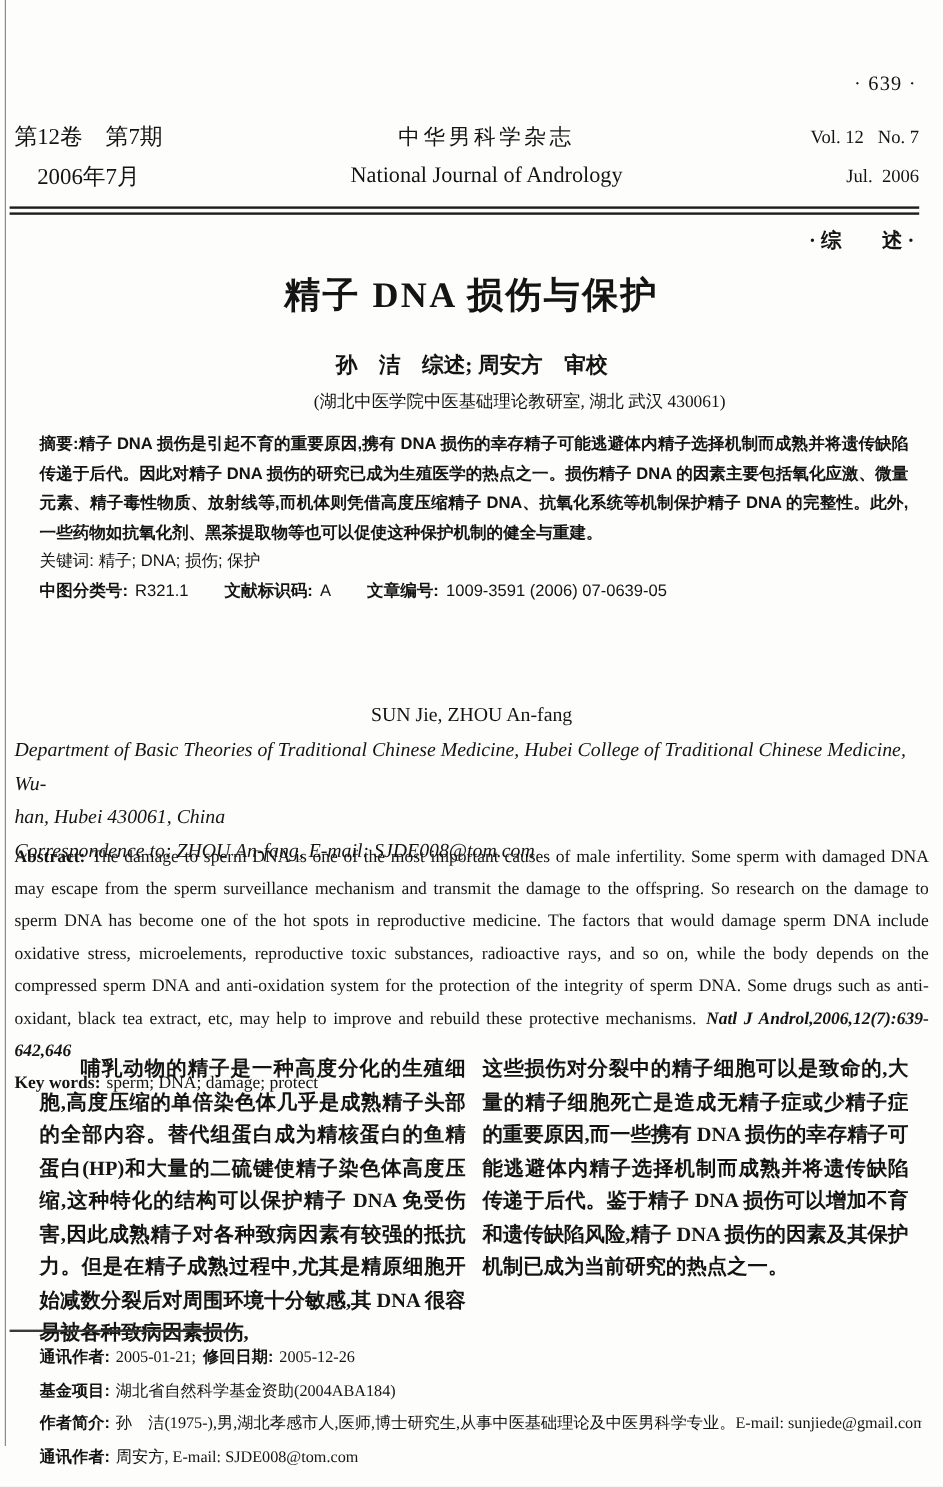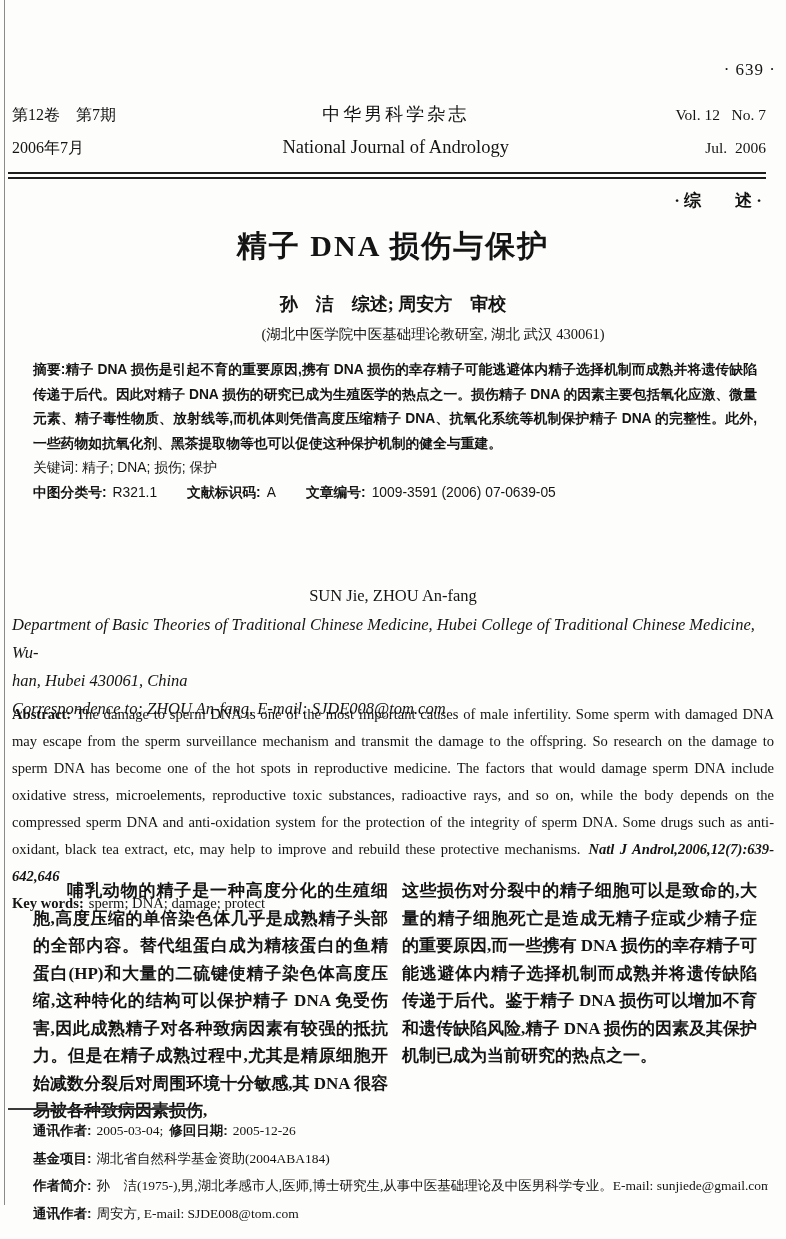--- a/index.html
+++ b/index.html
@@ -9,24 +9,24 @@
     margin:0 auto;
     background:#fdfdfb;
     color:#141414;
     font-family:"Liberation Serif","DejaVu Serif",serif;
     overflow:hidden;
     box-sizing:border-box;
   }
   .scan-edge{position:absolute;left:4px;top:0;width:1px;height:1205px;background:#8a8a8a;}
   .pre{white-space:pre;}
 
-  .page-number{position:absolute;top:60px;right:10px;font-size:17px;letter-spacing:1px;}
+  .page-number{position:absolute;top:60px;right:22px;font-size:17px;letter-spacing:1px;}
 
   .masthead{position:absolute;top:98px;left:12px;right:20px;display:flex;justify-content:space-between;}
-  .mh-left{font-size:16px;line-height:33px;text-align:left;}
+  .mh-left{font-size:19px;line-height:33px;text-align:center;}
   .mh-center{text-align:center;line-height:33px;}
   .mh-title-cn{font-size:18px;font-weight:normal;letter-spacing:3px;}
   .mh-title-en{font-size:18.5px;}
   .mh-right{font-size:15.5px;line-height:33px;text-align:right;}
 
   .double-rule{position:absolute;top:172px;left:8px;right:20px;height:3px;
     border-top:2px solid #1d1d1d;border-bottom:2px solid #1d1d1d;}
 
   .section-label{position:absolute;top:189px;right:24px;font-size:17px;font-weight:bold;}
 
@@ -129,18 +129,18 @@
       <p>哺乳动物的精子是一种高度分化的生殖细胞,高度压缩的单倍染色体几乎是成熟精子头部的全部内容。替代组蛋白成为精核蛋白的鱼精蛋白(HP)和大量的二硫键使精子染色体高度压缩,这种特化的结构可以保护精子 DNA 免受伤害,因此成熟精子对各种致病因素有较强的抵抗力。但是在精子成熟过程中,尤其是精原细胞开始减数分裂后对周围环境十分敏感,其 DNA 很容易被各种致病因素损伤,</p>
     </div>
     <div class="col col-right">
       <p>这些损伤对分裂中的精子细胞可以是致命的,大量的精子细胞死亡是造成无精子症或少精子症的重要原因,而一些携有 DNA 损伤的幸存精子可能逃避体内精子选择机制而成熟并将遗传缺陷传递于后代。鉴于精子 DNA 损伤可以增加不育和遗传缺陷风险,精子 DNA 损伤的因素及其保护机制已成为当前研究的热点之一。</p>
     </div>
   </div>
 
   <div class="footnote-rule"></div>
 
   <div class="footnotes">
-    <p><span class="lbl">通讯作者:</span><span class="val">2005-03-04;</span><span class="lbl">修回日期:</span><span class="val">2005-12-26</span></p>
+    <p><span class="lbl">通讯作者:</span><span class="val">2005-01-21;</span><span class="lbl">修回日期:</span><span class="val">2005-12-26</span></p>
     <p><span class="lbl">基金项目:</span><span class="val">湖北省自然科学基金资助(2004ABA184)</span></p>
     <p><span class="lbl">作者简介:</span><span class="val">孙　洁(1975-),男,湖北孝感市人,医师,博士研究生,从事中医基础理论及中医男科学专业。E-mail: sunjiede@gmail.com</span></p>
     <p><span class="lbl">通讯作者:</span><span class="val">周安方, E-mail: SJDE008@tom.com</span></p>
   </div>
 </div>
 
 </body></html>

